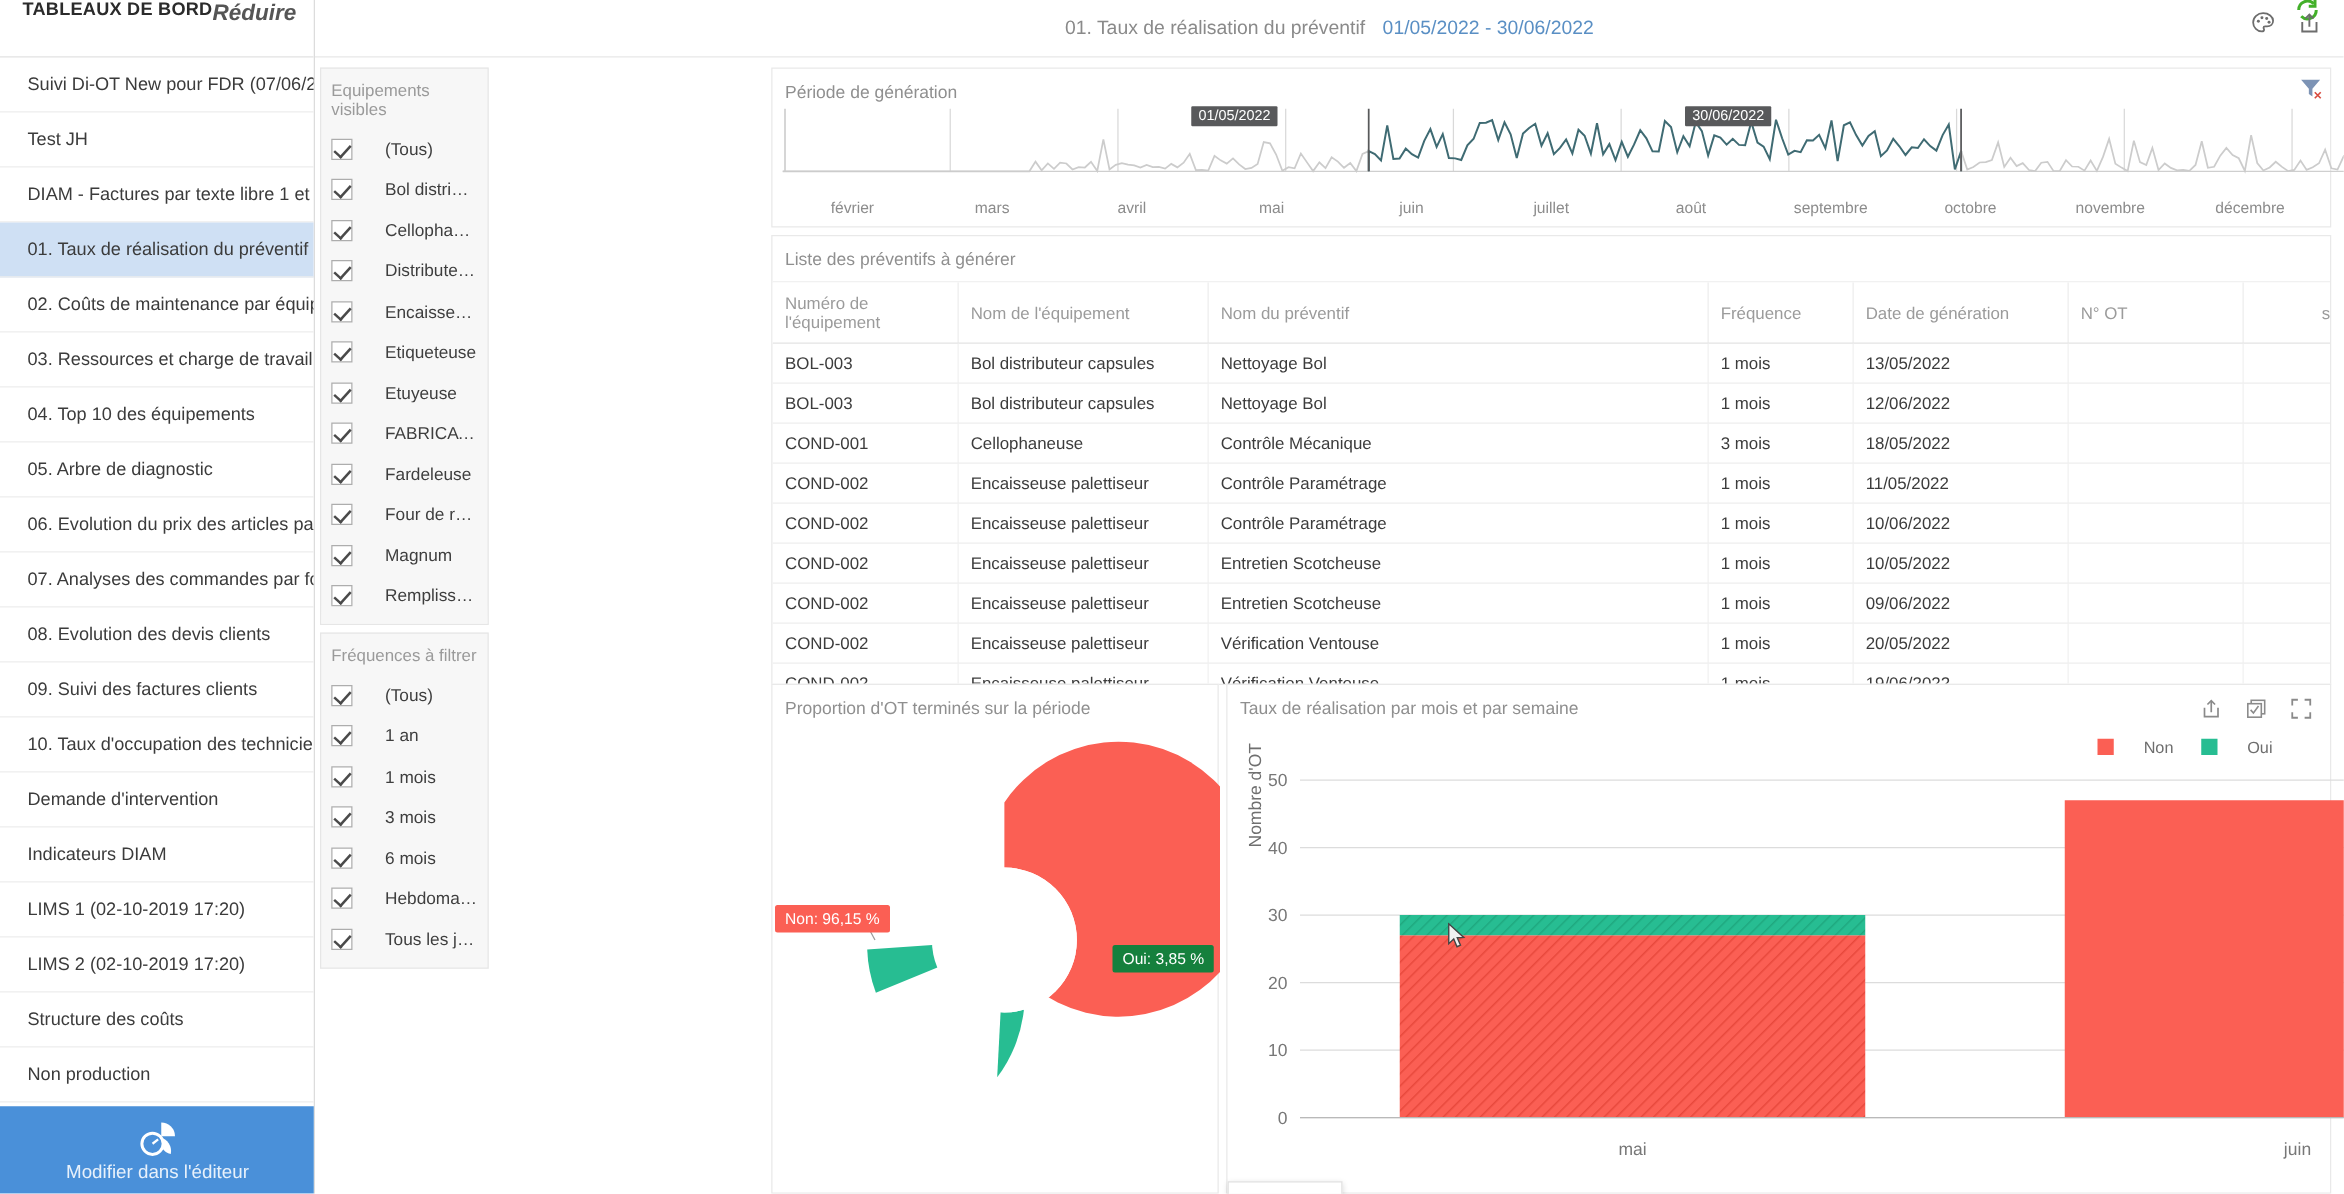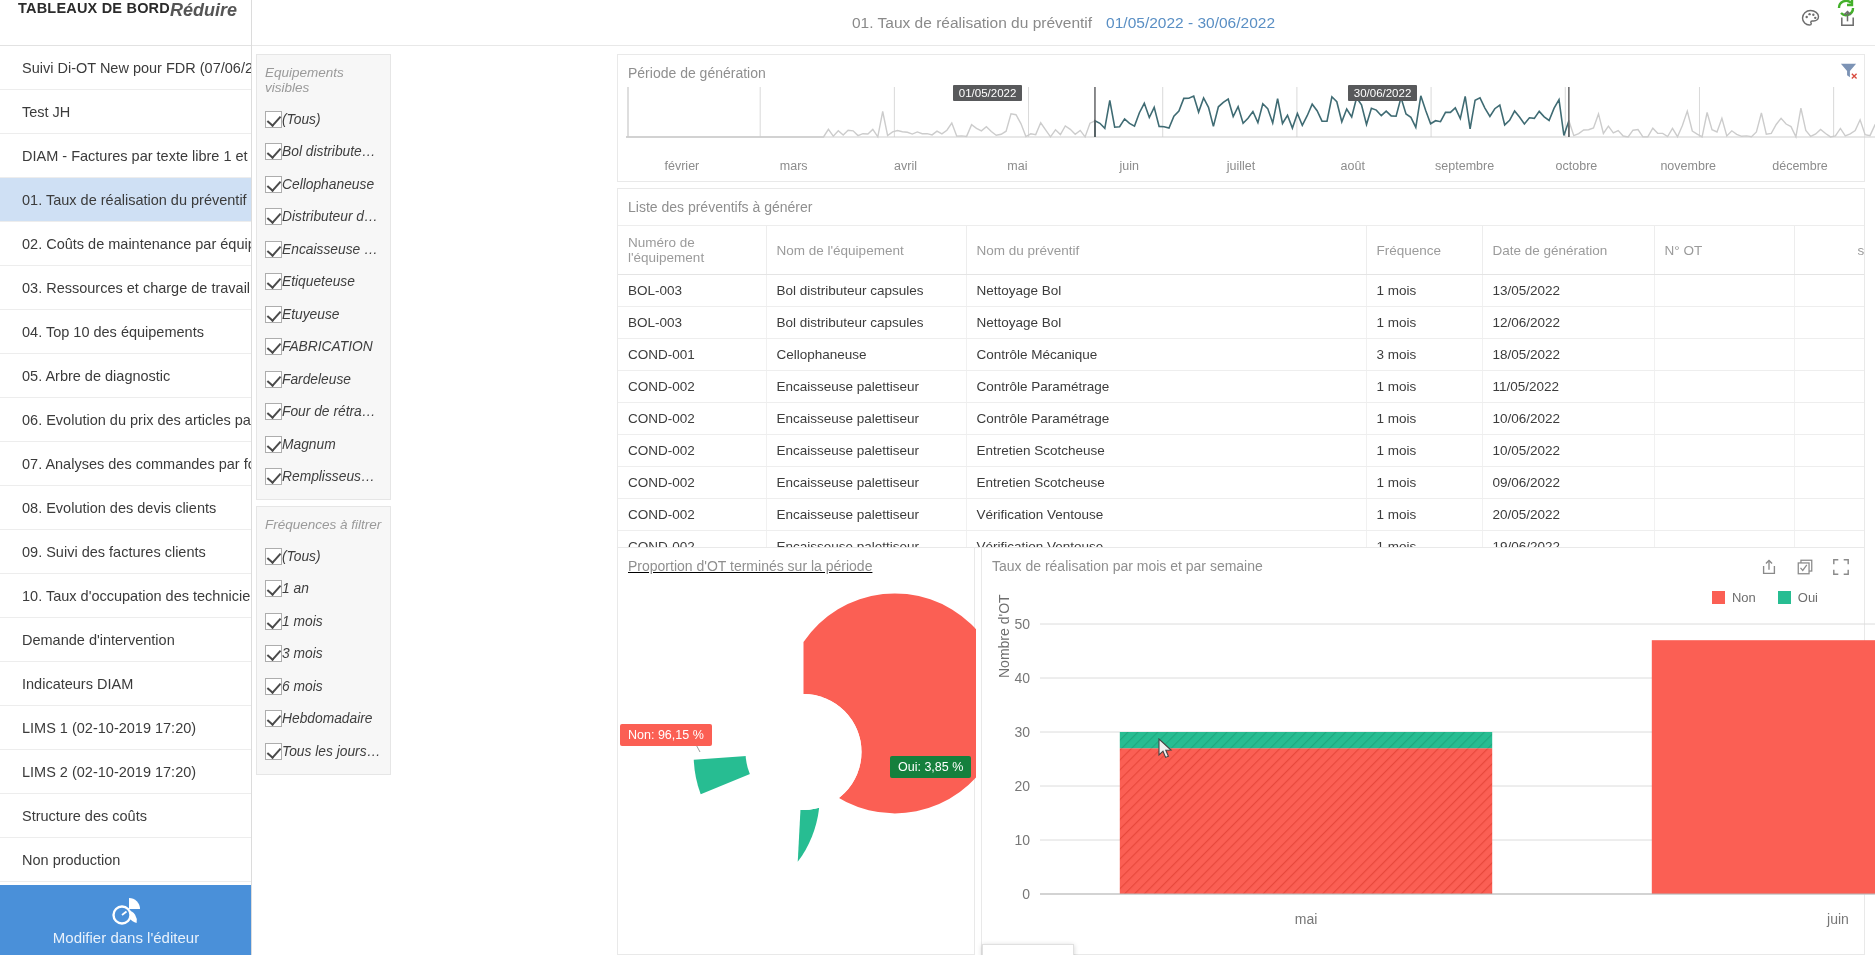--- a/index.html
+++ b/index.html
@@ -60,26 +60,26 @@
   .topbar .ttl { font-size: 15.5px; color: #8a8a8a; }
   .topbar .rng { font-size: 15.5px; color: #5a8fc4; margin-left: 14px; }
   .topbar .tr-icons { position: absolute; right: 18px; top: 9px; display: flex; gap: 18px; align-items: center; }
   .topbar .tr-icons svg { cursor: pointer; }
   .tb-green { position: absolute; right: 16px; top: -6px; }
 
   
   .filters { position: absolute; left: 4px; top: 54px; width: 135px; }
   .fpanel {
     background: #f7f7f7; border: 1px solid #e6e6e6;
-    padding: 10px 0 6px 0; position: relative; font-style: italic;
+    padding: 10px 0 6px 0; position: relative;
   }
   .fpanel + .fpanel { margin-top: 6px; }
   .fp-title { font-size: 13.5px; color: #9a9a9a; padding: 0 0 8px 8px; }
   .frow {
-    display: flex; align-items: center; gap: 0;
+    display: flex; align-items: center; gap: 26px;
     padding: 3px 8px; height: 32.5px; cursor: pointer;
   }
   .cbx {
     width: 17px; height: 17px; flex: 0 0 17px;
     border: 1px solid #adadad; background: #fff;
     position: relative;
   }
   .cbx::after {
     content: ""; position: absolute; left: 4px; top: 1px;
     width: 6px; height: 11px;
@@ -119,33 +119,33 @@
   }
   table.prev th.r { text-align: right; }
   table.prev td {
     font-size: 13.5px; color: #3c3c3c;
     padding: 8px 10px; border-bottom: 1px solid #eeeeee; border-right: 1px solid #f1f1f1;
     white-space: nowrap; overflow: hidden;
   }
   .tbl-head-wrap { border-top: 1px solid #ededed; }
 
   
-  #donut { left: 365px; top: 547px; width: 358px; height: 408px; text-decoration: underline; }
+  #donut { left: 365px; top: 547px; width: 358px; height: 408px; }
   .donut-wrap { position: relative; width: 100%; height: 360px; }
   .tag-pill {
     position: absolute; font-size: 12.5px; color: #fff;
     padding: 4px 8px; border-radius: 2px; white-space: nowrap;
   }
 
   
   #bars { left: 729px; top: 547px; right: 10px; height: 408px; }
   .bars-icons { position: absolute; right: 14px; top: 10px; display: flex; gap: 18px; }
   .bars-icons svg { cursor: pointer; }
   .legend { position: absolute; right: 46px; top: 42px; display: flex; gap: 22px; align-items: center; }
-  .legend .li { display: flex; align-items: center; gap: 7px; font-size: 13px; color: #6e6e6e; }
+  .legend .li { display: flex; align-items: center; gap: 24px; font-size: 13px; color: #6e6e6e; }
   .legend .sw { width: 13px; height: 13px; }
   .plot { position: absolute; left: 0; top: 62px; right: 0; bottom: 0; }
   .ylabel {
     position: absolute; left: 14px; top: 130px;
     transform: rotate(-90deg); transform-origin: left top;
     font-size: 14px; color: #6f6f6f; white-space: nowrap;
   }
   .tooltip {
     position: absolute; background: #fff; border: 1px solid #e0e0e0;
     box-shadow: 0 1px 5px rgba(0,0,0,.18);

